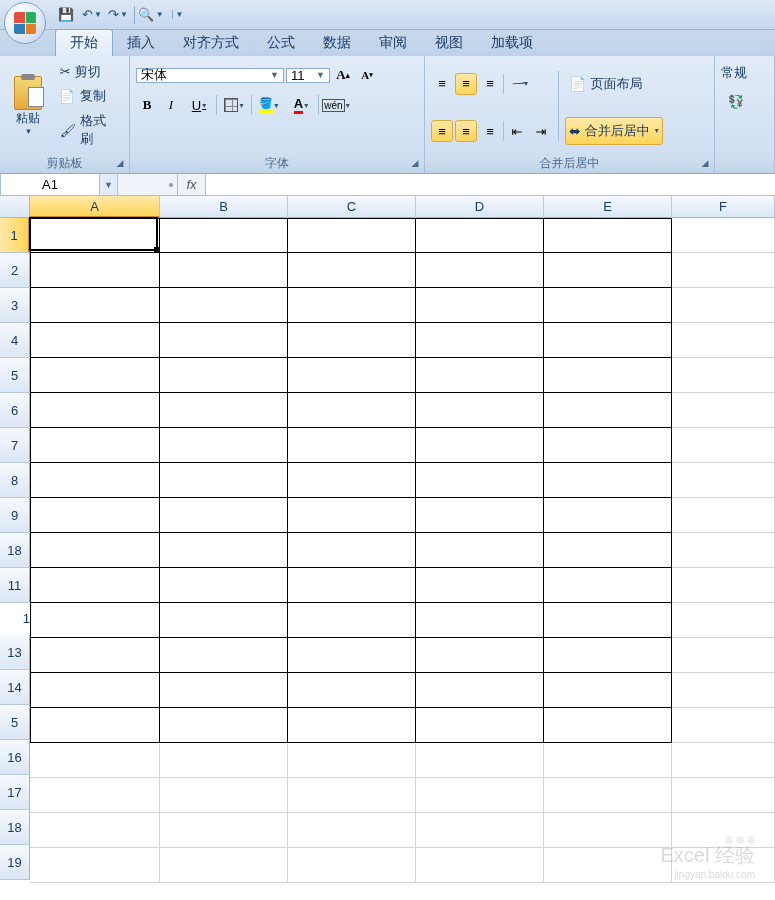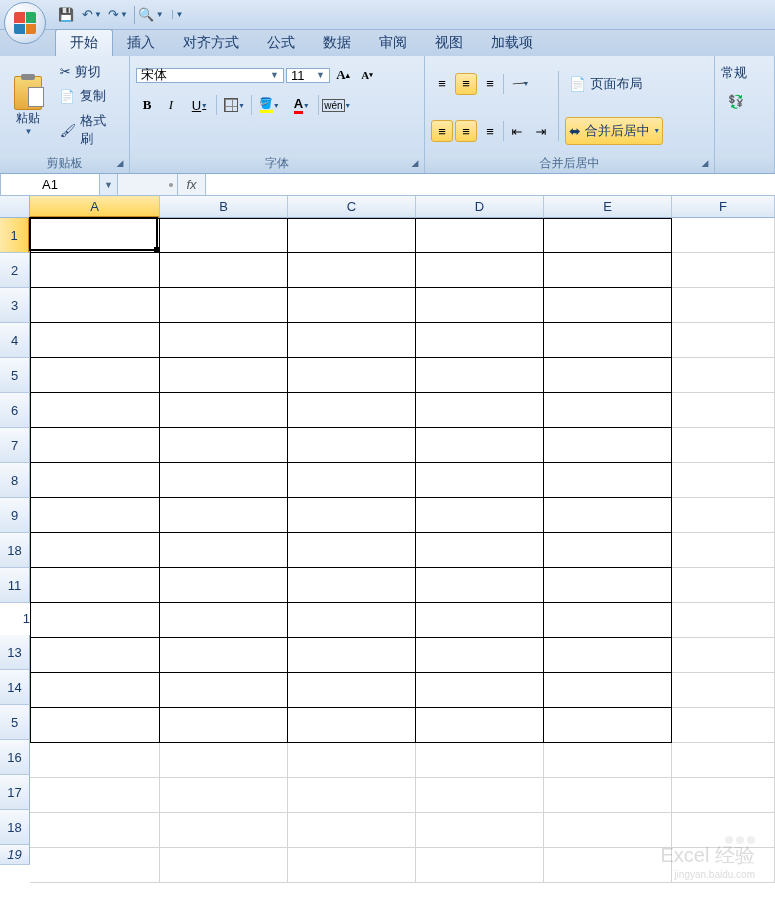--- a/index.html
+++ b/index.html
@@ -289,21 +289,21 @@
         <div class="row-h" style="height: 35px;">9</div>
         <div class="row-h" style="height: 35px;">18</div>
         <div class="row-h" style="height: 35px;">11</div>
         <div class="row-h" style="height: 32px; margin-left: 30px;">12</div>
         <div class="row-h" style="height: 35px;">13</div>
         <div class="row-h" style="height: 35px;">14</div>
         <div class="row-h" style="height: 35px;">5</div>
         <div class="row-h" style="height: 35px;">16</div>
         <div class="row-h" style="height: 35px;">17</div>
         <div class="row-h" style="height: 35px;">18</div>
-        <div class="row-h" style="height: 20px; font-style: italic;">19</div>
+        <div class="row-h" style="height: 35px;">19</div>
       </div>
     <div class="cells" id="cells">
         <div class="cell-row">
           <div class="cell bb br bl" style="border-top: 1px solid rgb(0, 0, 0); width: 130px; height: 35px;"></div>
           <div class="cell bb br" style="border-top: 1px solid rgb(0, 0, 0); width: 128px; height: 35px;"></div>
           <div class="cell bb br" style="border-top: 1px solid rgb(0, 0, 0); width: 128px; height: 35px;"></div>
           <div class="cell bb br" style="border-top: 1px solid rgb(0, 0, 0); width: 128px; height: 35px;"></div>
           <div class="cell bb br" style="border-top: 1px solid rgb(0, 0, 0); width: 128px; height: 35px;"></div>
           <div class="cell" style="width: 103px; height: 35px;"></div>
         </div>

